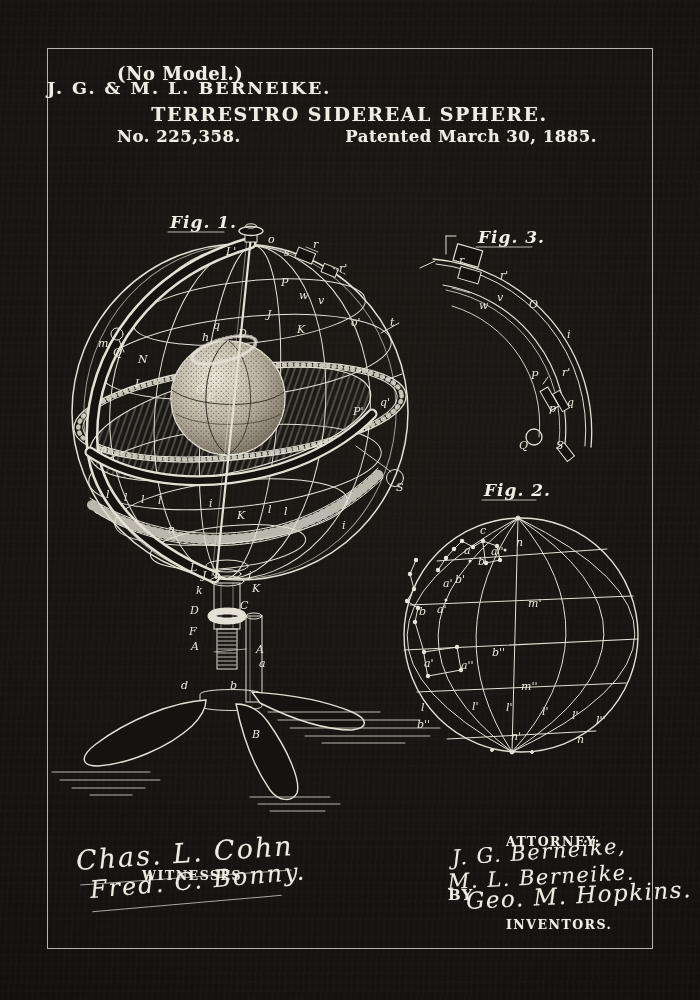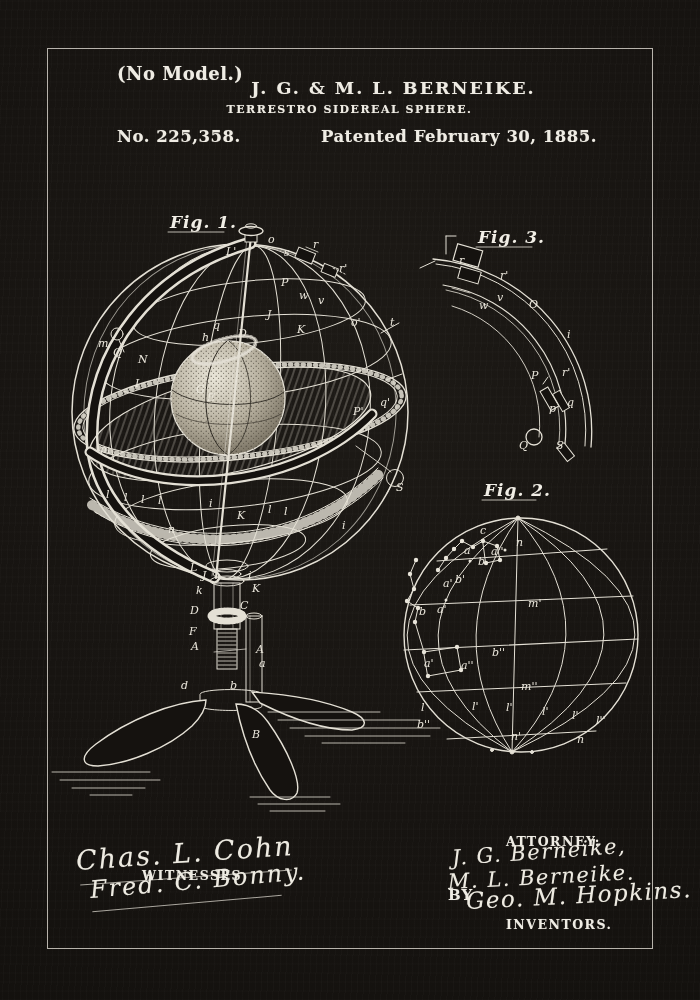--- a/index.html
+++ b/index.html
@@ -11,22 +11,22 @@
   .poster::before{
     content:"";position:absolute;inset:0;pointer-events:none;
     background:
       repeating-linear-gradient(93deg, rgba(255,255,255,.014) 0 1px, transparent 1px 6px),
       repeating-linear-gradient(180deg, rgba(255,255,255,.008) 0 2px, transparent 2px 9px);
   }
   .frame{position:absolute;left:47px;top:48px;width:604px;height:899px;
     border:1.6px solid rgba(206,202,193,.88);}
   .hdr{position:absolute;white-space:nowrap;text-shadow:0 0 1px rgba(240,237,229,.35);}
   .no-model{left:117px;top:63px;font-size:18px;font-weight:700;letter-spacing:.5px;}
-  .author-line{left:47px;width:605px;top:78px;text-align:center;font-size:17.5px;font-weight:700;letter-spacing:2px;padding-left:44px;}
-  .sphere-title{left:47px;width:605px;top:103px;text-align:center;font-size:11px;font-weight:700;letter-spacing:1.5px;}
+  .author-line{left:47px;width:605px;top:78px;font-size:17.5px;font-weight:700;letter-spacing:2px;}
+  .sphere-title{left:47px;width:605px;top:103px;text-align:center;font-size:19px;font-weight:700;letter-spacing:1.5px;}
   .patent-number{left:117px;top:127px;font-size:16.5px;font-weight:700;letter-spacing:.5px;}
   .patent-date{right:103px;top:127px;font-size:16.5px;font-weight:700;letter-spacing:.5px;}
   .art{position:absolute;left:0;top:0;}
   .plbl{font:italic 11px "DejaVu Serif", serif;fill:#eae6db;}
   .figlbl{font:italic 700 17px "DejaVu Serif", serif;fill:#f1eee6;letter-spacing:1px;}
   .ftr{position:absolute;white-space:nowrap;text-shadow:0 0 1px rgba(240,237,229,.3);}
   .small-head{font-size:12.5px;font-weight:700;letter-spacing:1.5px;}
   .sig{font-style:italic;color:#eeebe2;}
   .wit-head{left:142px;top:868px;}
   .wit-sig1{left:76px;top:845px;font-size:27px;letter-spacing:2px;transform:rotate(-4deg);transform-origin:left center;}
@@ -45,21 +45,21 @@
 <body>
 
 <div class="poster">
 
   <div class="frame"></div>
 
   <div class="hdr no-model">(No Model.)</div>
   <div class="hdr author-line">J. G. &amp; M. L. BERNEIKE.</div>
   <div class="hdr sphere-title">TERRESTRO SIDEREAL SPHERE.</div>
   <div class="hdr patent-number">No. 225,358.</div>
-  <div class="hdr patent-date">Patented February 30, 1885.</div>
+  <div class="hdr patent-date">Patented March 30, 1885.</div>
 
   <svg class="art" width="700" height="1000" viewBox="0 0 700 1000">
     <defs>
       <pattern id="hatch" width="6" height="6" patternUnits="userSpaceOnUse" patternTransform="rotate(32)">
         <path d="M 1 0 V 6" stroke="#ddd8cc" stroke-width="1" opacity="0.5"></path>
       </pattern>
       <pattern id="stippleDark" width="5" height="5" patternUnits="userSpaceOnUse">
         <circle cx="1.2" cy="1.2" r="0.7" fill="#3a352c"></circle>
         <circle cx="3.6" cy="3.4" r="0.55" fill="#4a4437"></circle>
       </pattern>

